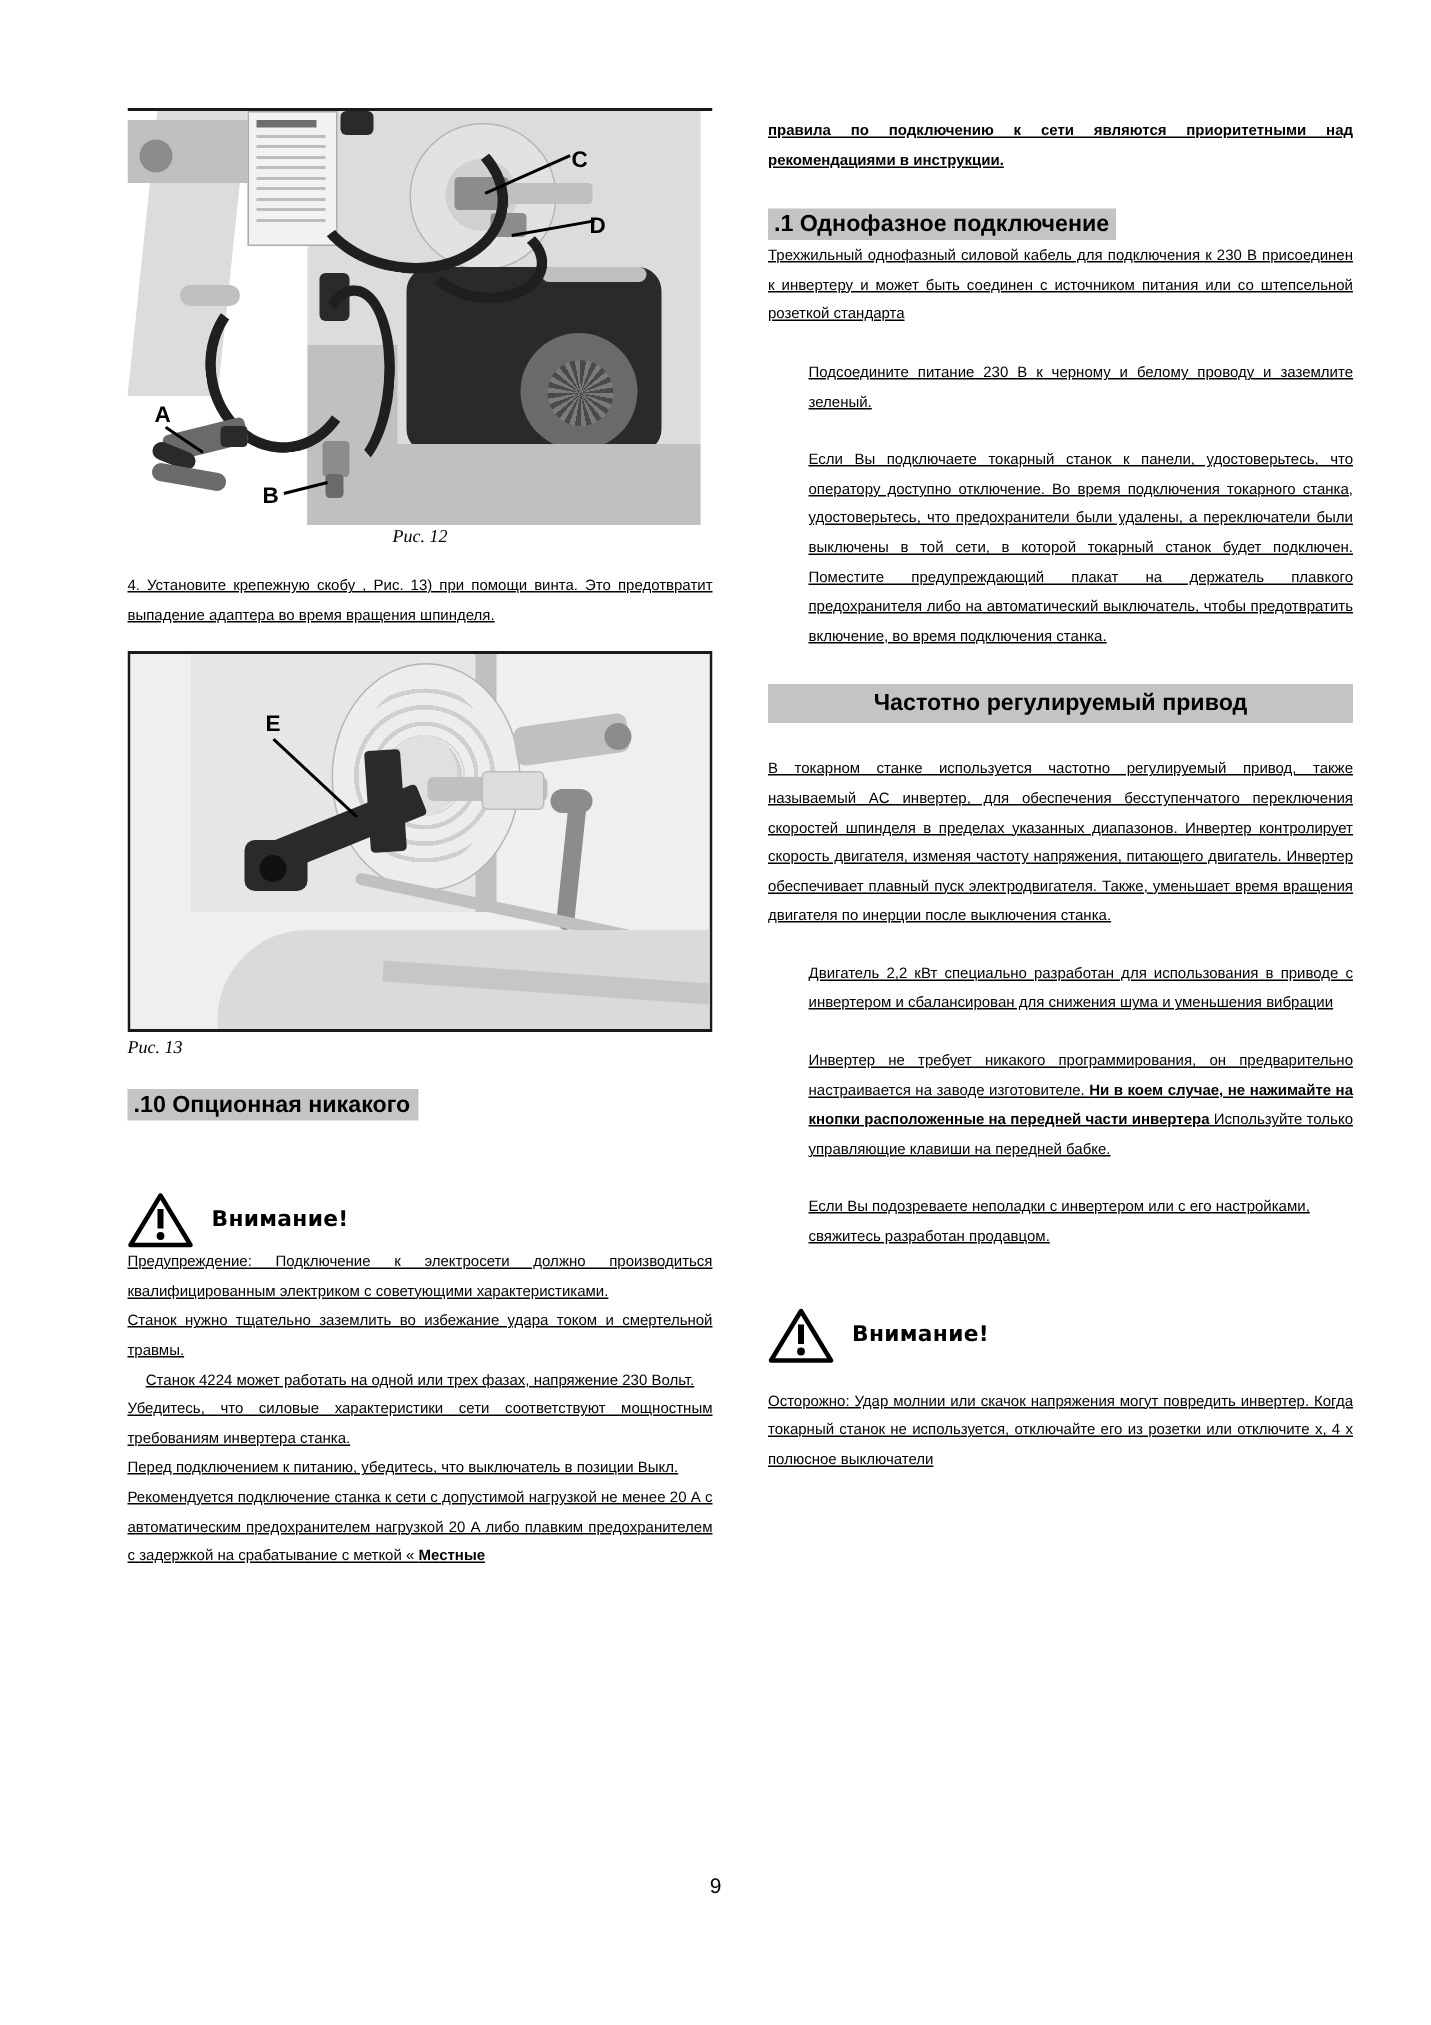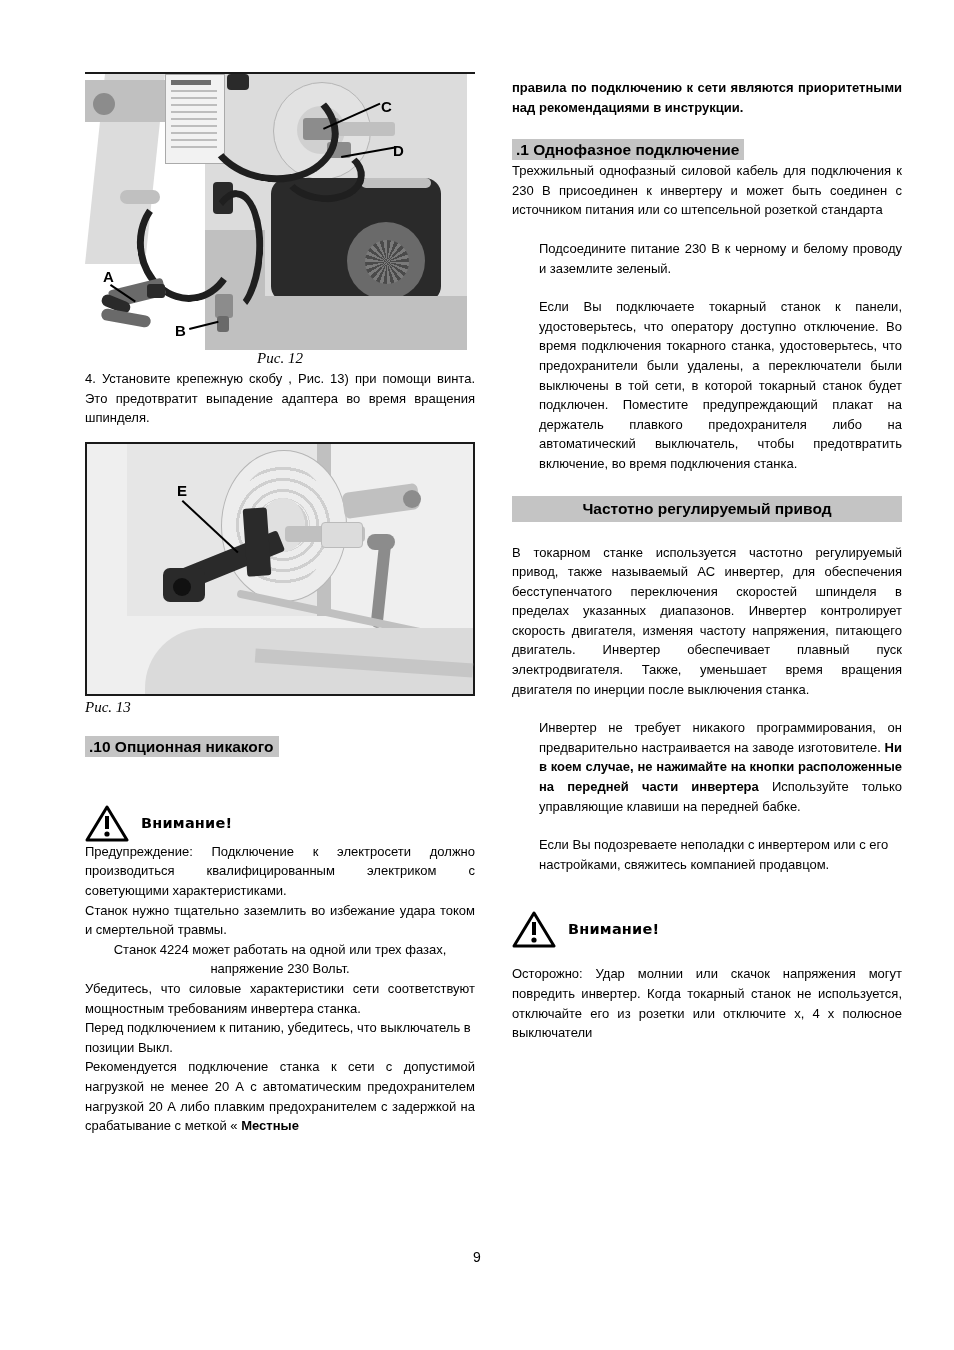--- a/index.html
+++ b/index.html
@@ -25,24 +25,25 @@
     width: 390px;
   }
   .col-right {
     position: absolute;
     left: 512px;
     top: 78px;
     width: 390px;
   }
 
   p.body {
-    font-size: 13px;
+    font-size: 10px;
     line-height: 19.6px;
     text-align: justify;
     margin: 0 0 0 0;
+    text-decoration: underline;
   }
   p.body.gap { margin-top: 19px; margin-left: 27px; }
 
   .bold { font-weight: bold; }
 
   h2.section-head {
     font-size: 15.5px;
     font-weight: bold;
     margin: 0;
     background: #c4c4c4;
@@ -66,21 +67,21 @@
     background: #c4c4c4;
     display: block;
     text-align: center;
     padding: 3px 4px 4px 4px;
     line-height: 19px;
   }
 
   .figcaption {
     font-family: "Liberation Serif", serif;
     font-style: italic;
-    font-size: 15px;
+    font-size: 12px;
     margin: 0;
   }
   .figcaption.center { text-align: center; }
 
   
   .fig {
     position: relative;
     background: #ffffff;
     overflow: hidden;
   }
@@ -221,21 +222,21 @@
 
       <span class="lbl" style="left:18px;top:208px;">A</span>
       <div class="leader" style="left:26px;top:224px;width:30px;transform:rotate(34deg);"></div>
 
       <span class="lbl" style="left:90px;top:262px;">B</span>
       <div class="leader" style="left:104px;top:268px;width:30px;transform:rotate(-14deg);"></div>
     </div>
 
     <p class="figcaption center" style="margin-top:0px;">Рис. 12</p>
 
-    <p class="body" style="margin-top:2px;">4. Установите крепежную скобу    , Рис. 13) при помощи винта. Это предотвратит выпадение адаптера во время вращения шпинделя.</p>
+    <p class="body" style="margin-top:16px;">4. Установите крепежную скобу    , Рис. 13) при помощи винта. Это предотвратит выпадение адаптера во время вращения шпинделя.</p>
 
     
     <div class="fig" style="width:390px;height:254px;margin-top:14px;">
       <div class="fig-frame"></div>
 
       <div class="sh g-lt" style="left:40px;top:2px;width:230px;height:200px;"></div>
       <div class="sh" style="left:2px;top:2px;width:386px;height:250px;background:#efefef;"></div>
       <div class="sh g-lt" style="left:42px;top:2px;width:196px;height:172px;background:#e6e6e6;"></div>
       <div class="sh g-md" style="left:232px;top:2px;width:14px;height:172px;"></div>
 
@@ -299,24 +300,25 @@
     <h2 class="section-head">.1 Однофазное подключение</h2>
     <p class="body" style="margin-top:1px;">Трехжильный однофазный силовой кабель для подключения к 230 В присоединен к инвертеру  и может быть соединен с источником питания или со штепсельной розеткой стандарта</p>
     <p class="body gap">Подсоедините питание 230 В к черному и белому проводу и заземлите зеленый.</p>
     <p class="body gap">Если Вы подключаете токарный станок к панели, удостоверьтесь, что оператору доступно отключение. Во время подключения токарного станка, удостоверьтесь, что предохранители были удалены, а переключатели были выключены в той сети, в которой токарный станок будет подключен. Поместите предупреждающий плакат на держатель плавкого предохранителя либо на автоматический выключатель, чтобы предотвратить включение, во время подключения станка.</p>
 
     <div style="height:22px;"></div>
 
     <h2 class="section-head-center">Частотно регулируемый привод</h2>
 
     <p class="body" style="margin-top:21px;">В токарном станке используется частотно регулируемый привод, также называемый AC инвертер, для обеспечения бесступенчатого переключения скоростей шпинделя в пределах указанных диапазонов. Инвертер контролирует скорость двигателя, изменяя частоту напряжения, питающего двигатель. Инвертер обеспечивает плавный пуск электродвигателя.  Также, уменьшает время вращения двигателя по инерции после выключения станка.</p>
+    <p class="body gap">Двигатель 2,2 кВт специально разработан для использования в приводе с инвертером и сбалансирован для снижения шума и уменьшения вибрации</p>
 
     <p class="body gap"><span>Инвертер не требует никакого программирования, он предварительно настраивается на заводе изготовителе. </span><span class="bold">Ни в коем случае, не нажимайте на кнопки расположенные на передней части инвертера</span><span> Используйте только управляющие клавиши на передней бабке.</span></p>
 
-    <p class="body gap" style="text-align:left;">Если Вы подозреваете неполадки с инвертером или с его настройками, свяжитесь компанией продавцом.</p>
+    <p class="body gap" style="text-align:left;">Если Вы подозреваете неполадки с инвертером или с его настройками, свяжитесь разработан продавцом.</p>
 
     <div style="height:36px;"></div>
 
     <div class="warn-row">
       <svg class="tri-svg" width="44" height="38" viewBox="0 0 44 38" aria-hidden="true">
         <polygon points="22,3 42,36 2,36" fill="none" stroke="#000" stroke-width="3" stroke-linejoin="round"></polygon>
         <rect x="20" y="12" width="4" height="13" fill="#000"></rect>
         <circle cx="22" cy="30" r="2.6" fill="#000"></circle>
       </svg>
       <span class="warn-label">Внимание!</span>

